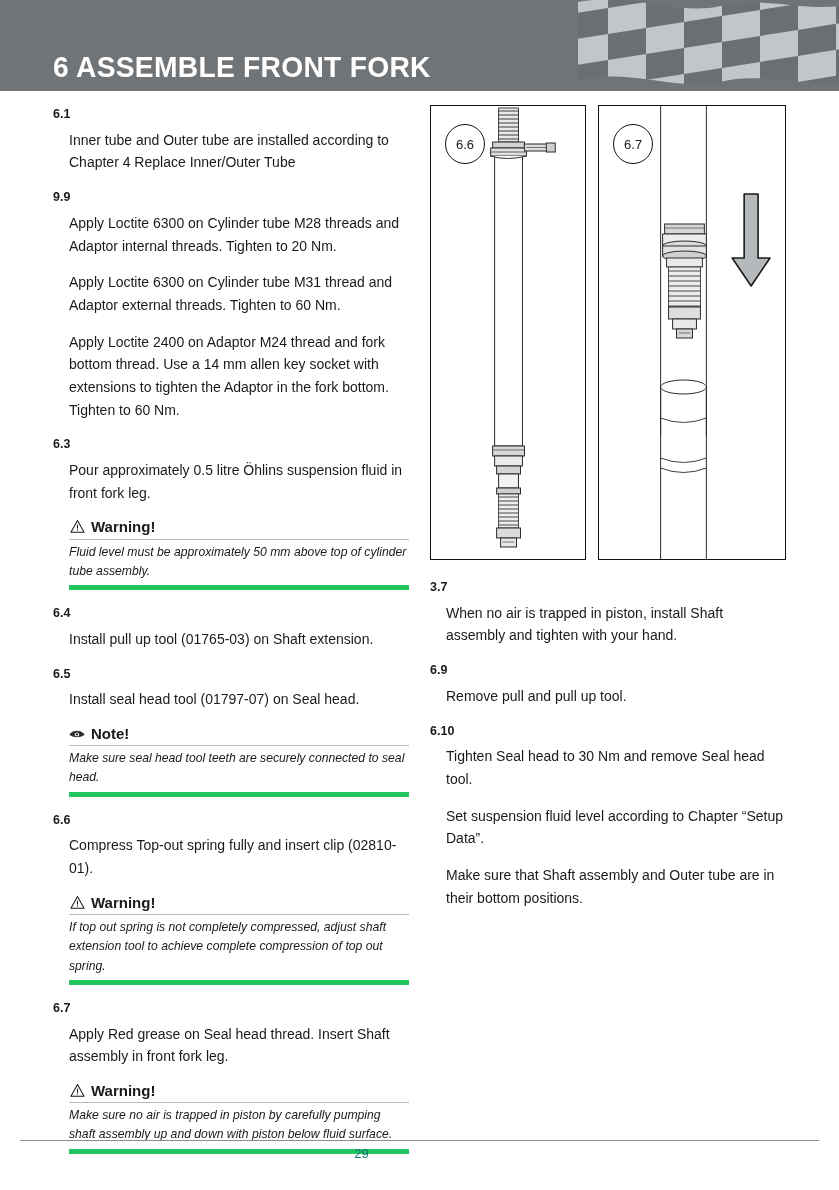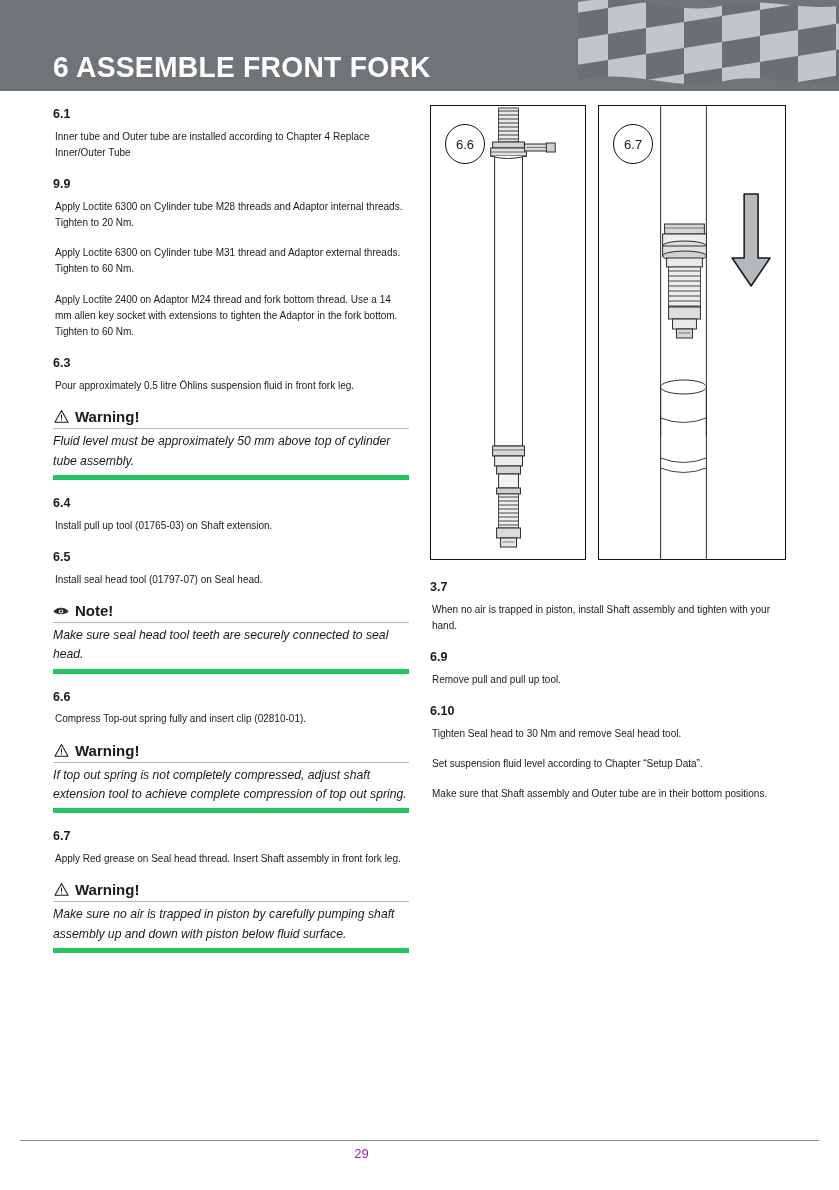--- a/index.html
+++ b/index.html
@@ -65,29 +65,29 @@
   }
 
   
   .step-num {
     font-size: 12.5px;
     font-weight: bold;
     line-height: 1.5;
     margin: 0 0 5px 0;
   }
   .step-body {
-    font-size: 10px;
+    font-size: 14px;
     line-height: 1.62;
-    margin: 0 0 14px 2px;
+    margin: 0 0 14px 16px;
   }
   .step-body.tight { margin-bottom: 9px; }
   .step-block { margin-bottom: 10px; }
 
   
-  .admon { margin: 0 0 14px 0; }
+  .admon { margin: 0 0 14px 16px; }
   .admon-head {
     display: flex;
     align-items: center;
     gap: 6px;
     border-bottom: 1px solid #b9b9b9;
     padding-bottom: 3px;
   }
   .admon-icon {
     display: inline-flex;
     align-items: center;
@@ -152,21 +152,21 @@
     height: 1px;
     background: #8d8d8d;
   }
   .footer-page {
     position: absolute;
     left: 0;
     top: 1055px;
     width: 723px;
     text-align: center;
     font-size: 13px;
-    color: #a21caf;
+    color: #0f766e;
   }
 </style>
 </head>
 <body>
 
 <div class="header">
   <svg class="header-flag" viewBox="0 0 280 100" preserveAspectRatio="none">
     <defs>
       <clipPath id="flagClip">
         <path d="M8,2 C60,-8 110,16 150,6 C196,-5 240,14 280,4 L280,78 C240,92 196,70 150,82 C110,92 60,68 8,80 Z"></path>

